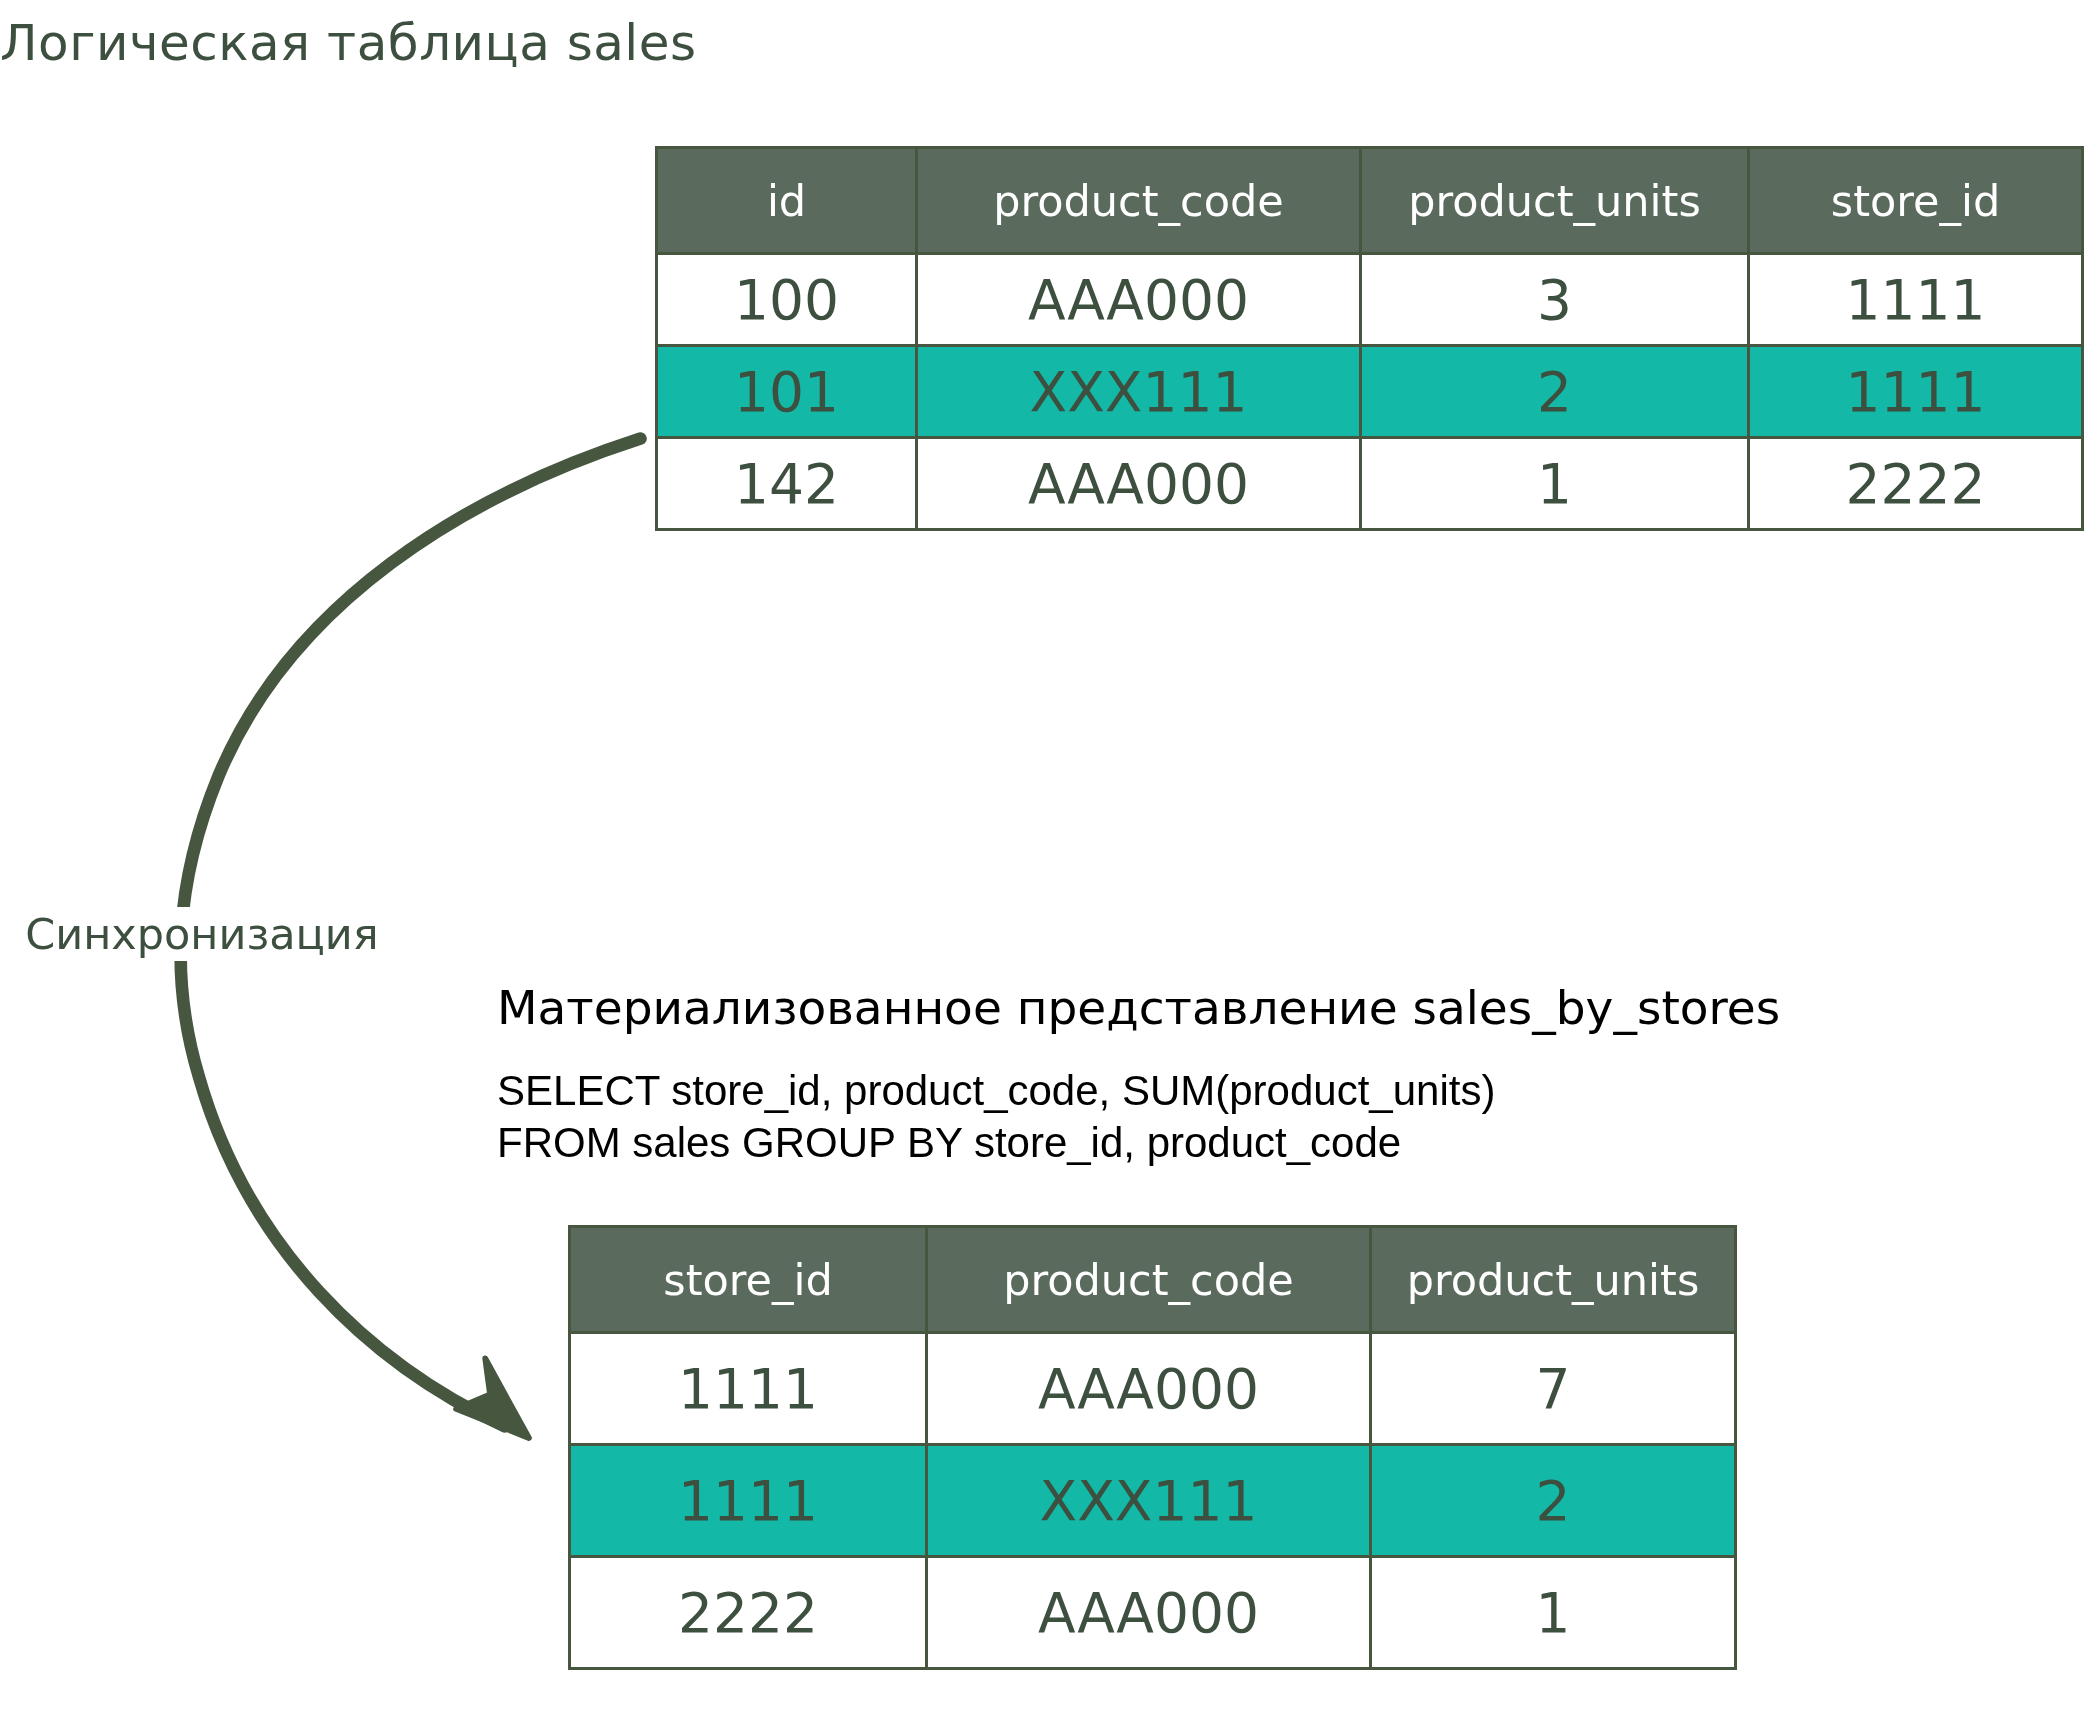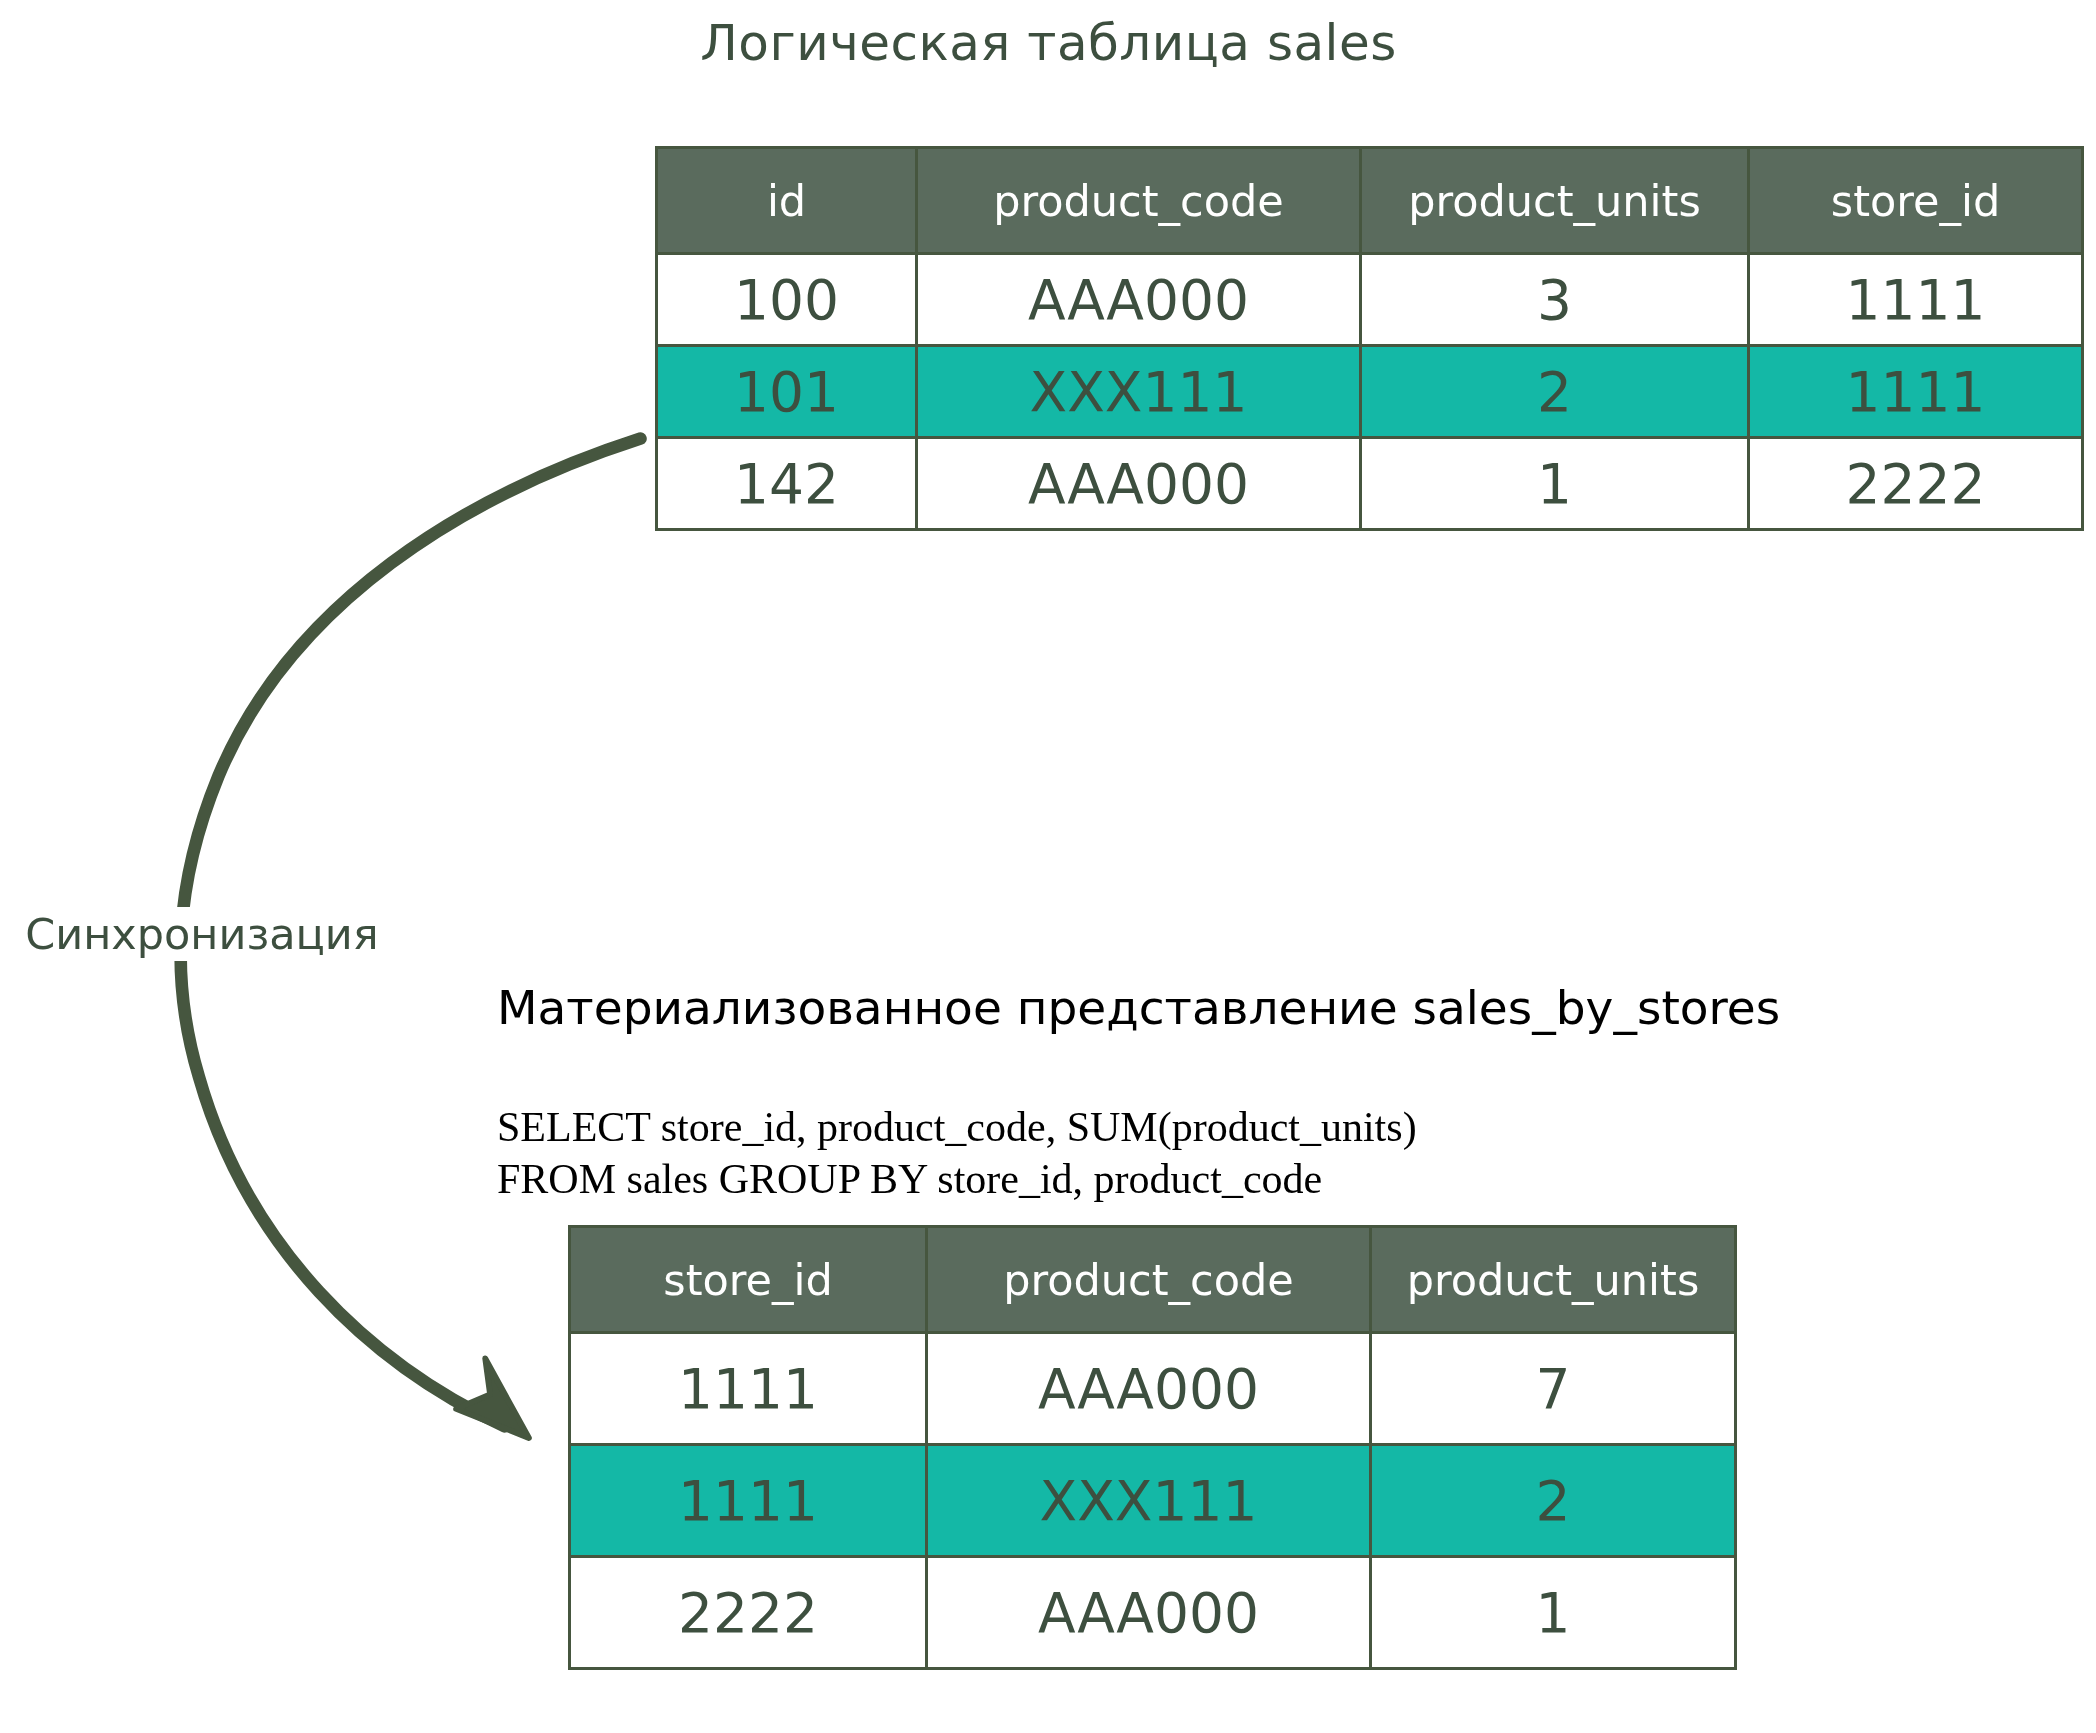--- a/index.html
+++ b/index.html
@@ -30,21 +30,21 @@
     height: 1733px;
     pointer-events: none;
   }
 
   
   .title-top {
     position: absolute;
     left: 0;
     top: 13.6px;
     width: 2097px;
-    text-align: center;
+    text-align: left;
     font-size: 50px;
     font-family: "DejaVu Sans", sans-serif;
     color: #3d4f3f;
     letter-spacing: 0.5px;
     white-space: nowrap;
   }
 
   .title-bottom {
     position: absolute;
     left: 497px;
@@ -53,27 +53,26 @@
     font-family: "DejaVu Sans", sans-serif;
     color: #000000;
     white-space: nowrap;
   }
 
   
   .sql-block {
     position: absolute;
     left: 497px;
     top: 1065px;
-    font-family: Liberation Serif, serif;
+    font-family: Liberation Sans, sans-serif;
     font-size: 42px;
     line-height: 52px;
     color: #000000;
     white-space: pre;
     letter-spacing: 0px;
-    margin-top: 36px;
   }
 
   
   .sync-label {
     position: absolute;
     left: 19.4px;
     top: 907px;
     font-size: 43px;
     font-family: "DejaVu Sans", sans-serif;
     color: #3d4f3f;

